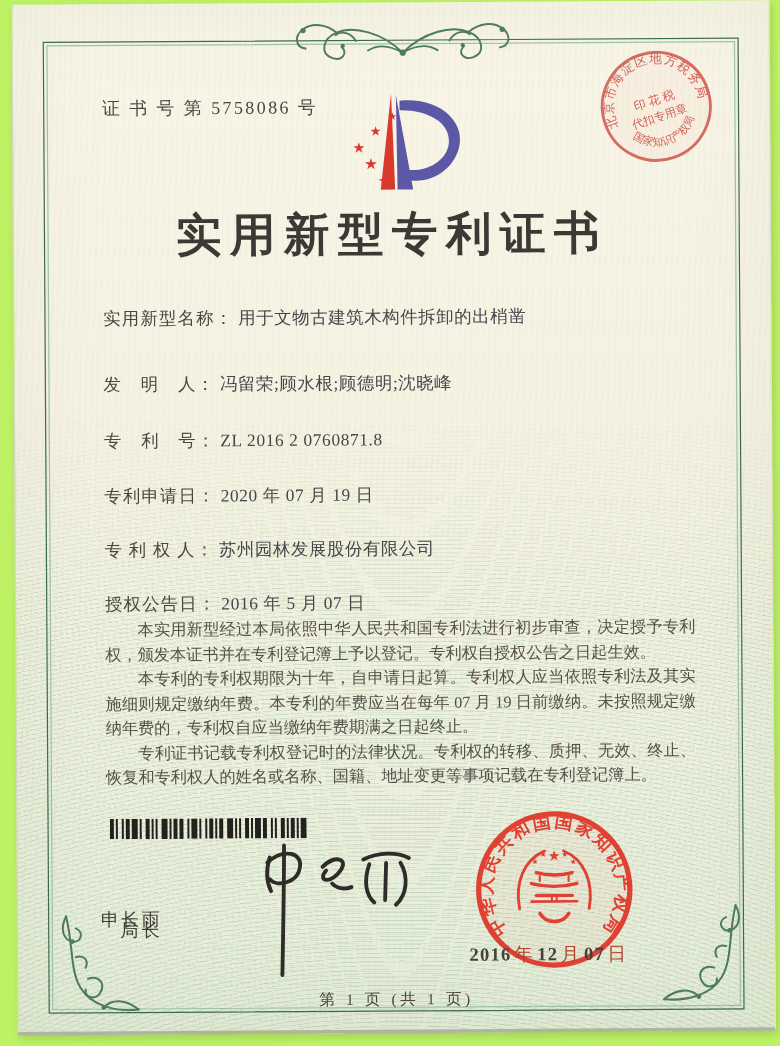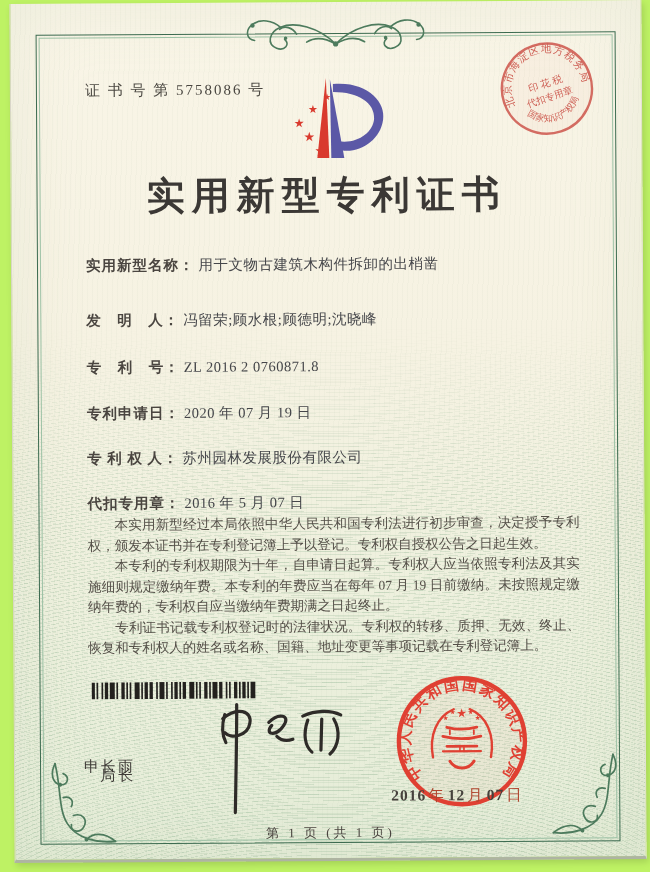--- a/index.html
+++ b/index.html
@@ -25,21 +25,21 @@
   .orn-top{position:absolute;left:226px;top:12px;}
   .orn-bl{position:absolute;left:28px;top:754px;}
   .orn-br{position:absolute;left:518px;top:748px;}
   .cert-no{position:absolute;left:74px;top:78px;font-size:15px;letter-spacing:2px;color:#4a4741;}
   .logo{position:absolute;left:262px;top:70px;}
   .tax-stamp{position:absolute;left:481px;top:33px;transform:rotate(-18deg);opacity:.88;}
   .title{position:absolute;left:25px;top:168px;width:580px;margin:0;text-align:center;
          font-size:38px;font-weight:600;letter-spacing:7px;color:#3b3835;}
   .field{position:absolute;left:74px;width:500px;font-size:14.5px;color:#4a4540;white-space:nowrap;}
   .f0{top:253px}.f1{top:308px}.f2{top:355px}.f3{top:401px}.f4{top:446px}.f5{top:491px}
-  .flabel{letter-spacing:1px;font-weight:bold;}
+  .flabel{letter-spacing:1px;}
   .fvalue{margin-left:4px;color:#45464a;letter-spacing:.5px;}
   .paras{position:absolute;left:74px;top:512px;width:492px;font-size:13.5px;line-height:20.5px;
          color:#544f48;text-align:justify;}
   .paras p{margin:0;text-indent:2em;}
   .barcode{position:absolute;left:77px;top:679px;}
   .signer-role{position:absolute;left:85px;top:763px;font-size:15px;letter-spacing:3px;color:#3f3c38;}
   .signer-name{position:absolute;left:69px;top:754px;font-size:15px;letter-spacing:2px;color:#3f3c38;}
   .signature{position:absolute;left:188px;top:694px;z-index:6;}
   .office-seal{position:absolute;left:362px;top:655px;z-index:5;opacity:.95;}
   .issue-date{position:absolute;left:376px;top:784px;z-index:7;font-size:15.5px;letter-spacing:1px;white-space:nowrap;}
@@ -137,21 +137,21 @@
     <div class="field f2">
       <span class="flabel">专　利　号：</span><span class="fvalue">ZL 2016 2 0760871.8</span>
     </div>
     <div class="field f3">
       <span class="flabel">专利申请日：</span><span class="fvalue">2020 年 07 月 19 日</span>
     </div>
     <div class="field f4">
       <span class="flabel">专 利 权 人：</span><span class="fvalue">苏州园林发展股份有限公司</span>
     </div>
     <div class="field f5">
-      <span class="flabel">代扣专用章：</span><span class="fvalue">2016 年 5 月 07 日</span>
+      <span class="flabel">授权公告日：</span><span class="fvalue">2016 年 5 月 07 日</span>
     </div>
 
     <div class="paras">
       <p>本实用新型经过本局依照中华人民共和国专利法进行初步审查，决定授予专利权，颁发本证书并在专利登记簿上予以登记。专利权自授权公告之日起生效。</p>
       <p>本专利的专利权期限为十年，自申请日起算。专利权人应当依照专利法及其实施细则规定缴纳年费。本专利的年费应当在每年 07 月 19 日前缴纳。未按照规定缴纳年费的，专利权自应当缴纳年费期满之日起终止。</p>
       <p>专利证书记载专利权登记时的法律状况。专利权的转移、质押、无效、终止、恢复和专利权人的姓名或名称、国籍、地址变更等事项记载在专利登记簿上。</p>
     </div>
 
     <svg class="barcode" width="164" height="17" viewBox="0 0 99 16" preserveAspectRatio="none">
       <g fill="#23211e">

